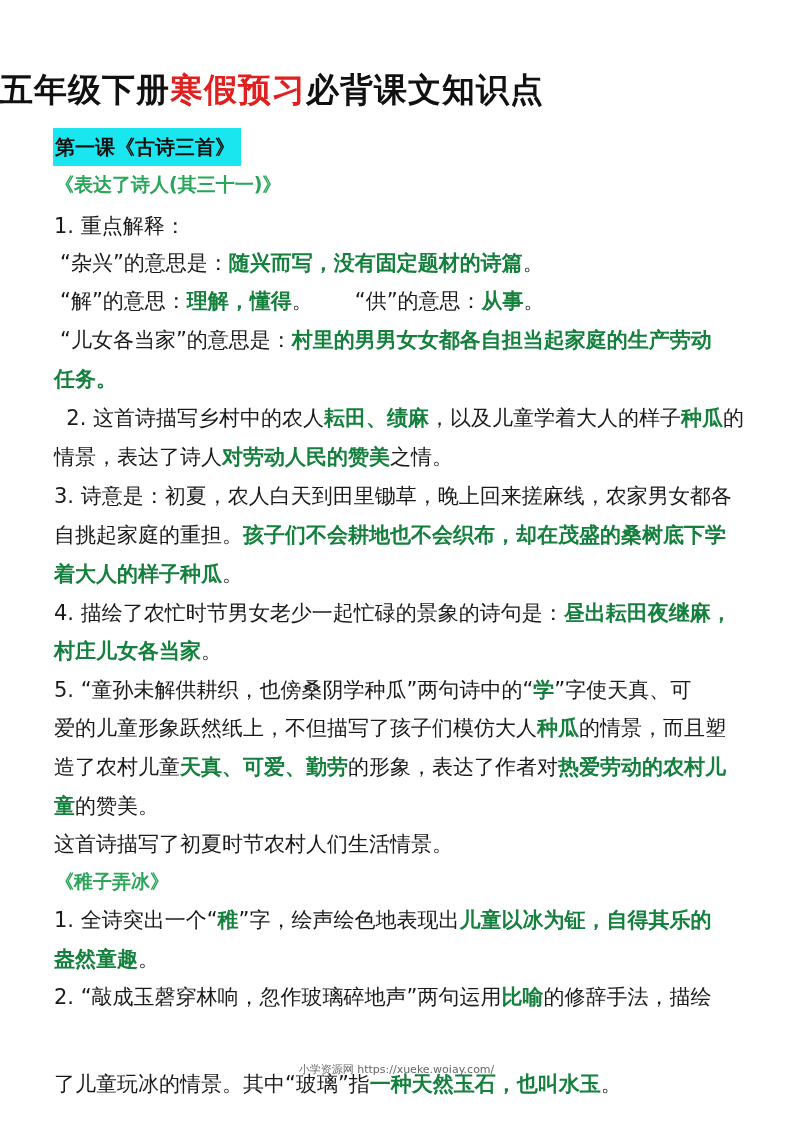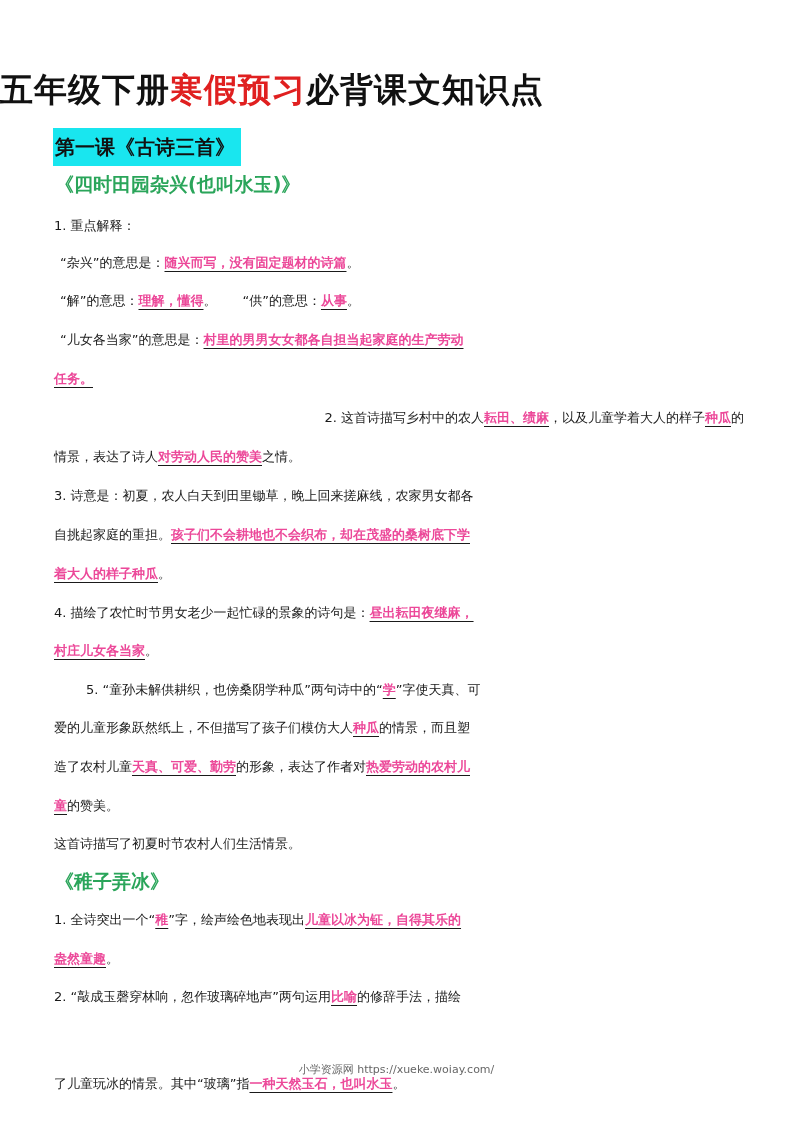--- a/index.html
+++ b/index.html
@@ -14,38 +14,38 @@
     }
     .title .red { color: #e02020; }
     .lesson {
       position: absolute; top: 128px; left: 53px; height: 38px; line-height: 38px;
       padding: 0 6px 0 2px; background: #19e6ef; font-size: 20px; font-weight: bold; color: #111; text-align: right;
     }
     .poem {
       position: absolute; left: 55px; font-size: 19px; font-weight: bold; color: #2aa55a;
     }
     .line {
-      position: absolute; left: 54px; width: 690px; font-size: 13px; line-height: 40px; white-space: nowrap; color: #1a1a1a;
+      position: absolute; left: 54px; width: 690px; font-size: 21px; line-height: 40px; white-space: nowrap; color: #1a1a1a;
     }
-    .a { color: #ec4899; font-weight: bold; text-decoration: underline; text-decoration-color: #1a1a1a; text-underline-offset: 4px; }
+    .a { color: #15803d; font-weight: bold; text-decoration-color: #1a1a1a; text-underline-offset: 4px; }
     .footer {
       position: absolute; top: 1062px; left: 0; width: 793px; text-align: center;
       font-size: 11px; color: #666;
     }
   </style>
 </head>
 <body>
 
 <div class="title">
   <span>五年级下册</span><span class="red">寒假预习</span><span>必背课文知识点</span>
 </div>
 
 <div class="lesson">第一课《古诗三首》</div>
 
-<div class="poem" style="top:172px;">《四时田园杂兴(也叫水玉)》</div>
+<div class="poem" style="top:172px;">《表达了诗人(其三十一)》</div>
 
 <div class="line" style="top:206px;"><span>1. 重点解释：</span></div>
 
 <div class="line" style="top:243px;left:60px;"><span>“杂兴”的意思是：</span><span class="a">随兴而写，没有固定题材的诗篇</span><span>。</span></div>
 
 <div class="line" style="top:281px;left:60px;"><span>“解”的意思：</span><span class="a">理解，懂得</span><span>。　　“供”的意思：</span><span class="a">从事</span><span>。</span></div>
 
 <div class="line" style="top:320px;left:60px;"><span>“儿女各当家”的意思是：</span><span class="a">村里的男男女女都各自担当起家庭的生产劳动</span></div>
 
 <div class="line" style="top:359px;"><span></span><span class="a">任务。</span></div>
@@ -57,21 +57,21 @@
 <div class="line" style="top:476px;"><span>3. 诗意是：初夏，农人白天到田里锄草，晚上回来搓麻线，农家男女都各</span></div>
 
 <div class="line" style="top:515px;"><span>自挑起家庭的重担。</span><span class="a">孩子们不会耕地也不会织布，却在茂盛的桑树底下学</span></div>
 
 <div class="line" style="top:554px;"><span></span><span class="a">着大人的样子种瓜</span><span>。</span></div>
 
 <div class="line" style="top:593px;"><span>4. 描绘了农忙时节男女老少一起忙碌的景象的诗句是：</span><span class="a">昼出耘田夜继麻，</span></div>
 
 <div class="line" style="top:631px;"><span></span><span class="a">村庄儿女各当家</span><span>。</span></div>
 
-<div class="line" style="top:670px;margin-left:32px;"><span>5. “童孙未解供耕织，也傍桑阴学种瓜”两句诗中的“</span><span class="a">学</span><span>”字使天真、可</span></div>
+<div class="line" style="top:670px;"><span>5. “童孙未解供耕织，也傍桑阴学种瓜”两句诗中的“</span><span class="a">学</span><span>”字使天真、可</span></div>
 
 <div class="line" style="top:708px;"><span>爱的儿童形象跃然纸上，不但描写了孩子们模仿大人</span><span class="a">种瓜</span><span>的情景，而且塑</span></div>
 
 <div class="line" style="top:747px;"><span>造了农村儿童</span><span class="a">天真、可爱、勤劳</span><span>的形象，表达了作者对</span><span class="a">热爱劳动的农村儿</span></div>
 
 <div class="line" style="top:786px;"><span></span><span class="a">童</span><span>的赞美。</span></div>
 
 <div class="line" style="top:824px;"><span>这首诗描写了初夏时节农村人们生活情景。</span></div>
 
 <div class="poem" style="top:869px;">《稚子弄冰》</div>

